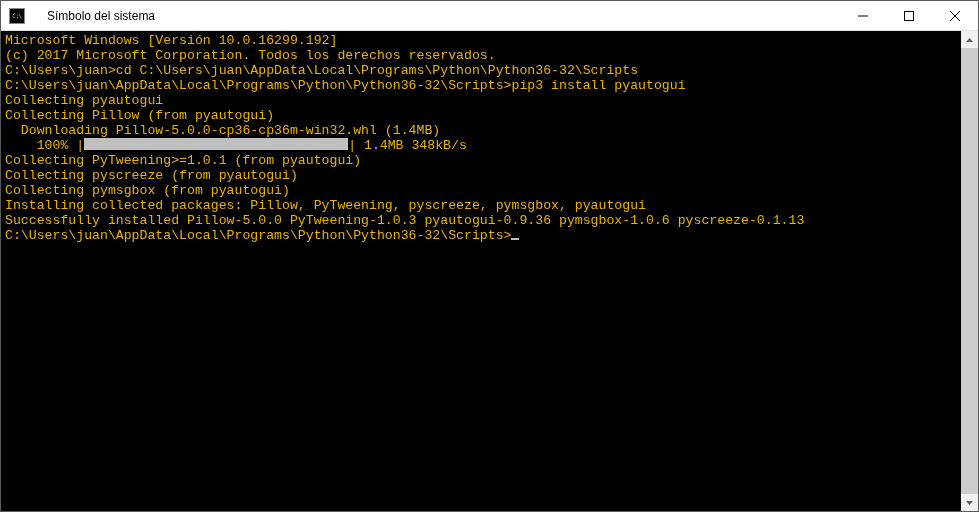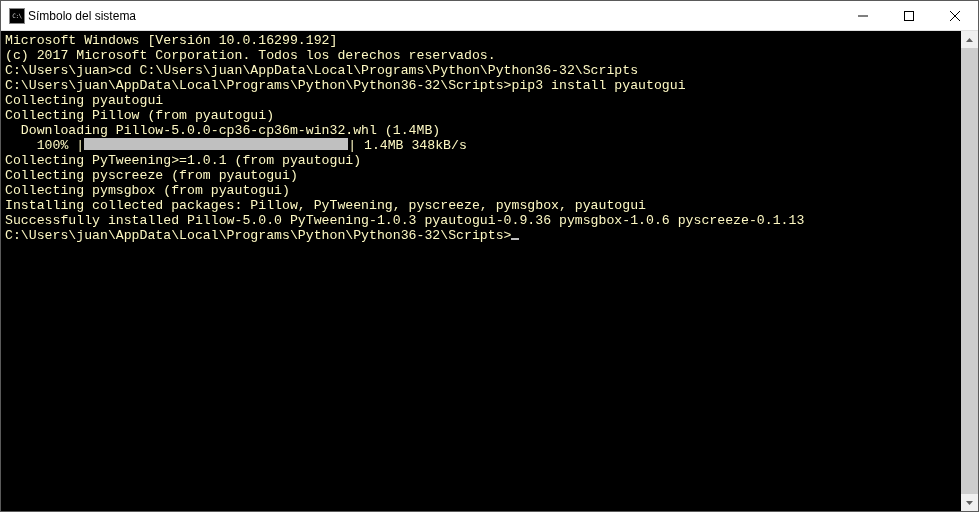--- a/index.html
+++ b/index.html
@@ -26,21 +26,21 @@
       border: 1px solid #888;
       display: flex;
       align-items: center;
       justify-content: center;
       font-size: 6px;
       color: #ccc;
       font-family: monospace;
       letter-spacing: -0.5px;
     }
     .titlebar-title {
-      margin-left: 3px;
+      margin-left: 22px;
       font-size: 12px;
       color: #000;
       flex: 1;
     }
     .win-controls {
       display: flex;
       height: 100%;
     }
     .win-btn {
       width: 46px;
@@ -53,21 +53,21 @@
     }
     .win-btn svg { display: block; }
     .terminal-wrap {
       display: flex;
       height: calc(100% - 30px);
       background: #000;
     }
     .terminal {
       flex: 1;
       background: #000;
-      color: #fef9c3;
+      color: #eab308;
       font-family: Consolas, "Courier New", monospace;
       font-size: 13.2px;
       line-height: 15px;
       padding: 2px 0 0 4px;
       white-space: pre;
       overflow: hidden;
     }
     .scrollbar {
       width: 17px;
       background: #f0f0f0;

